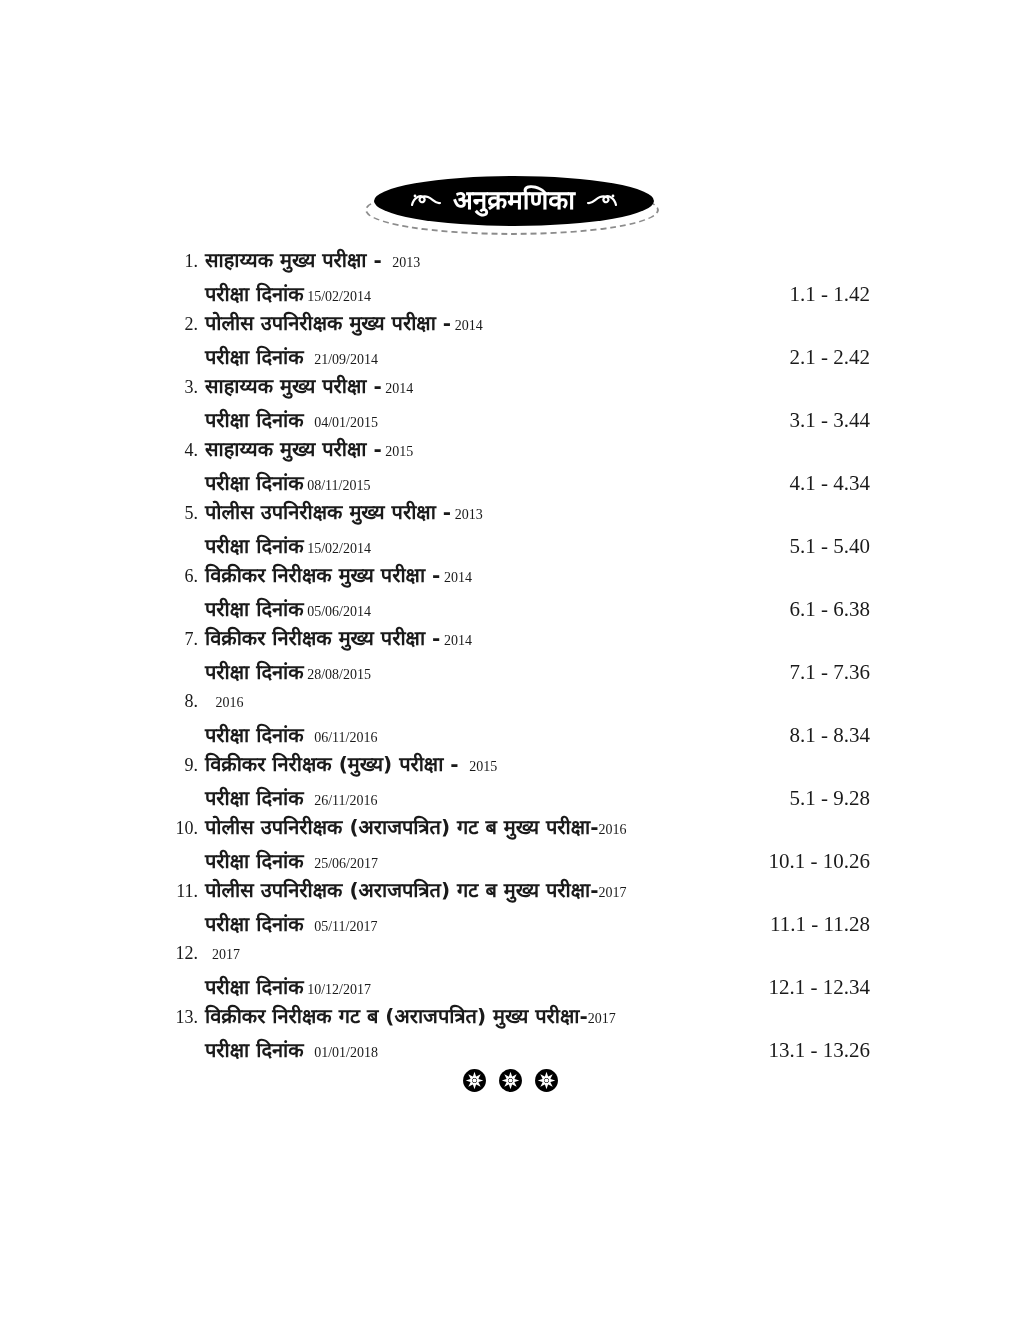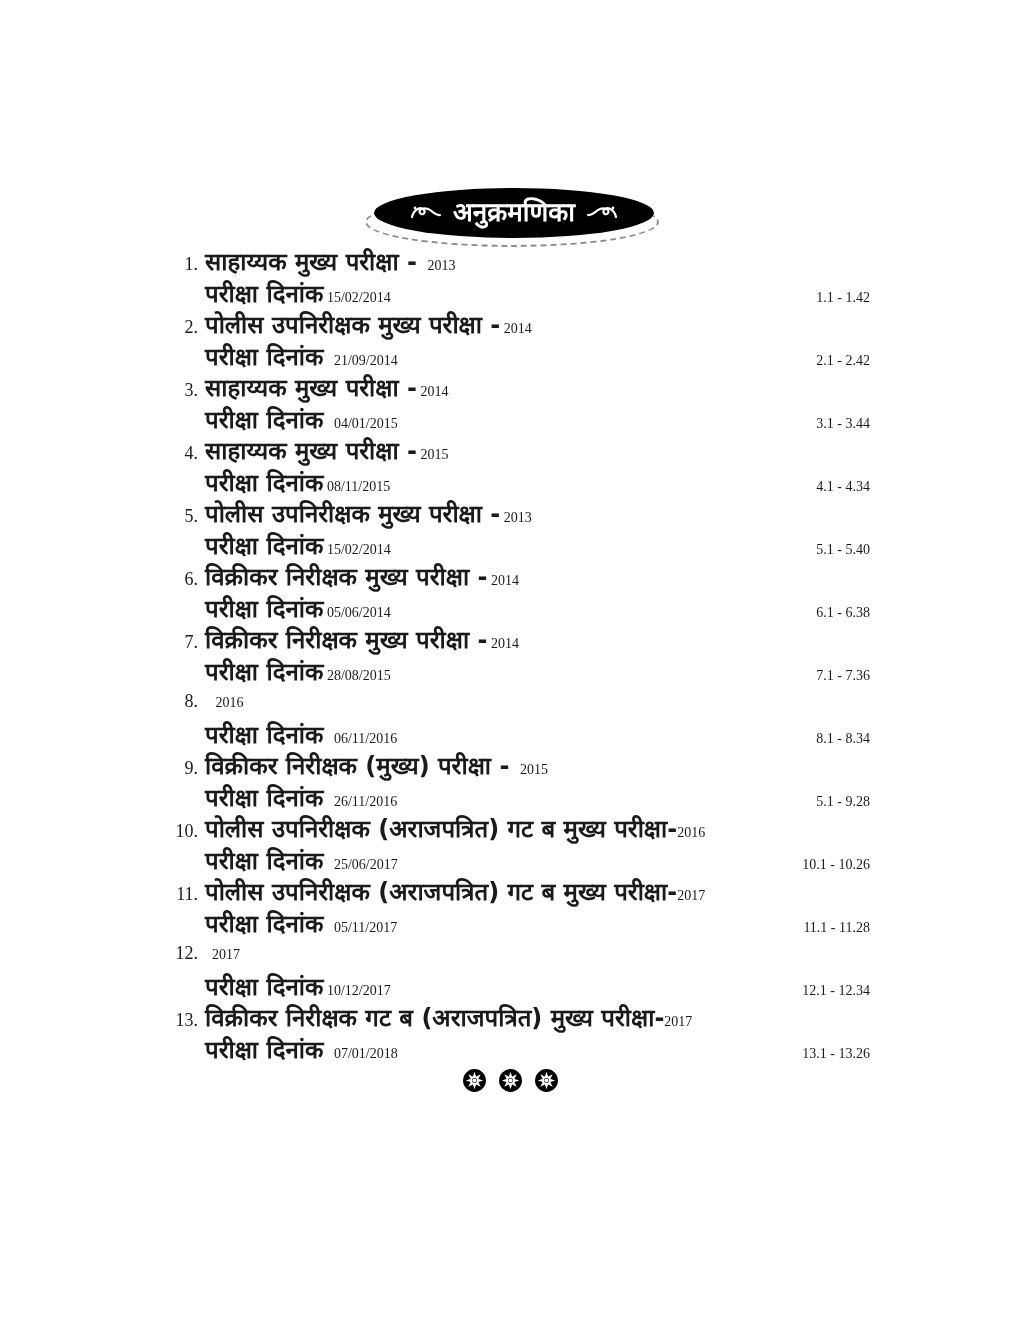--- a/index.html
+++ b/index.html
@@ -14,21 +14,21 @@
     position:relative;
     width:1020px;height:1320px;
     margin:0 auto;
     background:var(--paper);
     font-family:"Liberation Serif", serif;
     color:var(--ink);
     overflow:hidden;
   }
 
   
-  .banner{position:absolute;top:188px;left:374px;width:280px;height:50px;}
+  .banner{position:absolute;top:176px;left:374px;width:280px;height:50px;}
   .banner-shadow{
     position:absolute;top:9px;left:-9px;width:294px;height:50px;
     border:2px dashed var(--shadow);
     border-radius:50%;
     box-sizing:border-box;
   }
   .banner-oval{
     position:absolute;inset:0;
     background:var(--banner-fill);
     border-radius:50%;
@@ -46,30 +46,30 @@
 
   
   .toc{position:absolute;top:250px;left:172px;width:698px;}
   .toc-line{display:flex;align-items:baseline;height:31.5px;box-sizing:border-box;}
   .toc-num{
     flex:0 0 26px;text-align:right;margin-right:7px;
     font-family:"Liberation Serif", serif;font-size:18px;
   }
   .toc-name,.toc-datelabel{
     font-family:"DejaVu Sans", sans-serif;
-    font-weight:bold;font-size:24px;line-height:1;
+    font-weight:bold;font-size:20px;line-height:1;
     white-space:pre;
   }
   .toc-year,.toc-date{
     font-family:"Liberation Serif", serif;font-size:14px;
     white-space:pre;
   }
   .toc-pages{
     margin-left:auto;
-    font-family:"Liberation Serif", serif;font-size:14px;
+    font-family:"Liberation Serif", serif;font-size:21px;
     white-space:pre;
   }
 
   
   .footer-ornaments{
     position:absolute;top:1068px;left:0;width:100%;
     display:flex;justify-content:center;gap:11px;
   }
   .medallion svg{display:block;}
 </style>
@@ -256,21 +256,21 @@
   </div>
   <div class="toc-item">
     <div class="toc-line">
       <span class="toc-num">13.</span>
       <span class="toc-name">विक्रीकर निरीक्षक गट ब (अराजपत्रित) मुख्य परीक्षा-</span>
       <span class="toc-year">2017</span>
     </div>
     <div class="toc-line">
       <span class="toc-num"></span>
       <span class="toc-datelabel">परीक्षा दिनांक</span>
-      <span class="toc-date">   07/01/2018</span>
+      <span class="toc-date">   01/01/2018</span>
       <span class="toc-pages">13.1 - 13.26</span>
     </div>
   </div>
     </div>
 
   <div class="footer-ornaments">
       <span class="medallion">
         <svg width="25" height="25" viewBox="0 0 24 24">
             <circle cx="12" cy="12" r="11" fill="#000000"></circle>
           <polygon points="12,3.6 14,9.6 10,9.6" fill="#ffffff" transform="rotate(0 12 12)"></polygon>

